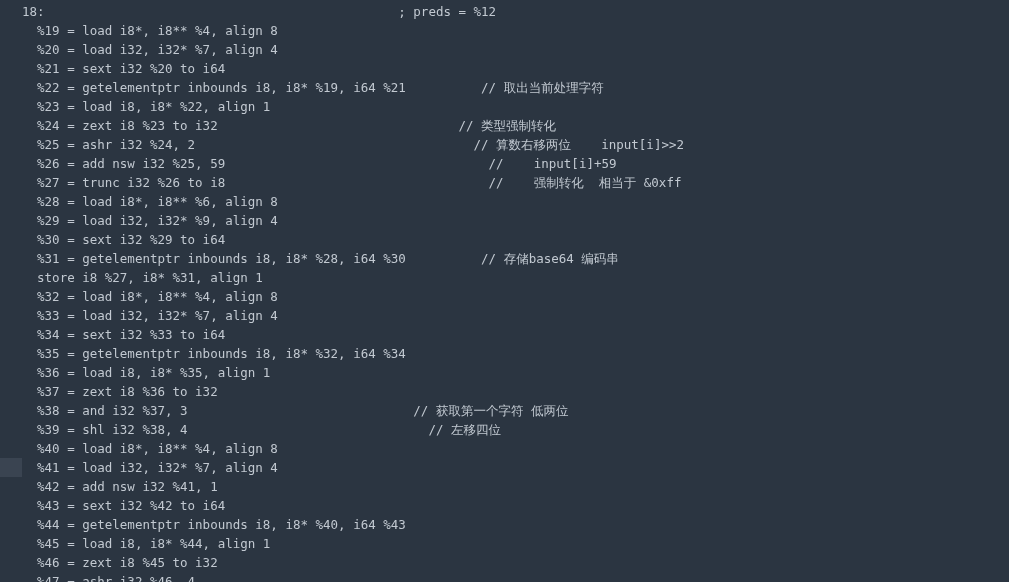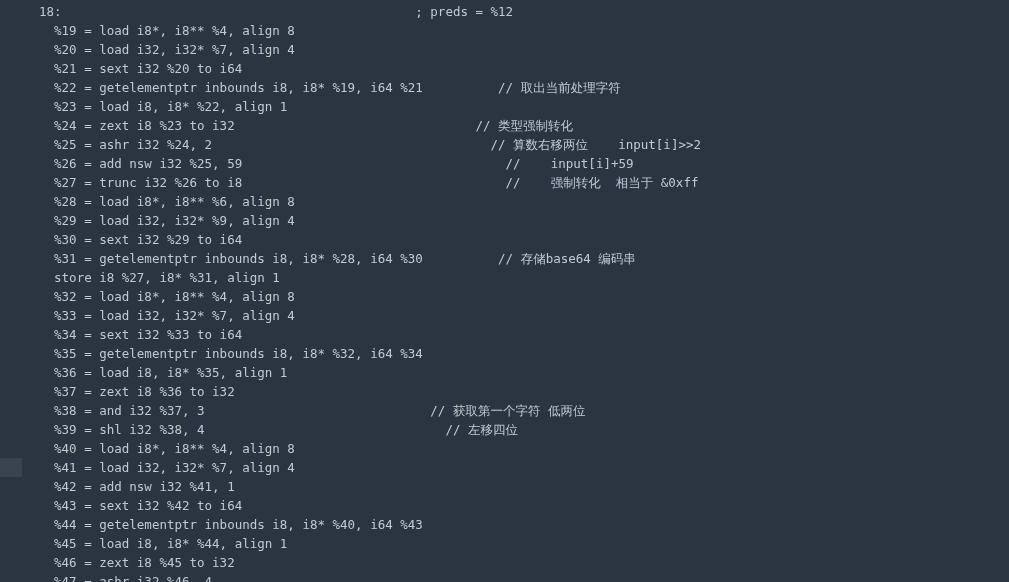--- a/index.html
+++ b/index.html
@@ -30,21 +30,20 @@
     background: #3a4451;
   }
   .code {
     flex: 1;
     white-space: pre;
     color: #c2c9d1;
   }
   .line {
     height: 19px;
     display: block;
-    margin-left: 17px;
   }
 </style>
 </head>
 <body>
 
 <div class="editor">
   <div class="gutter" id="gutter">
       <div class="gl"></div>
       <div class="gl"></div>
       <div class="gl"></div>

